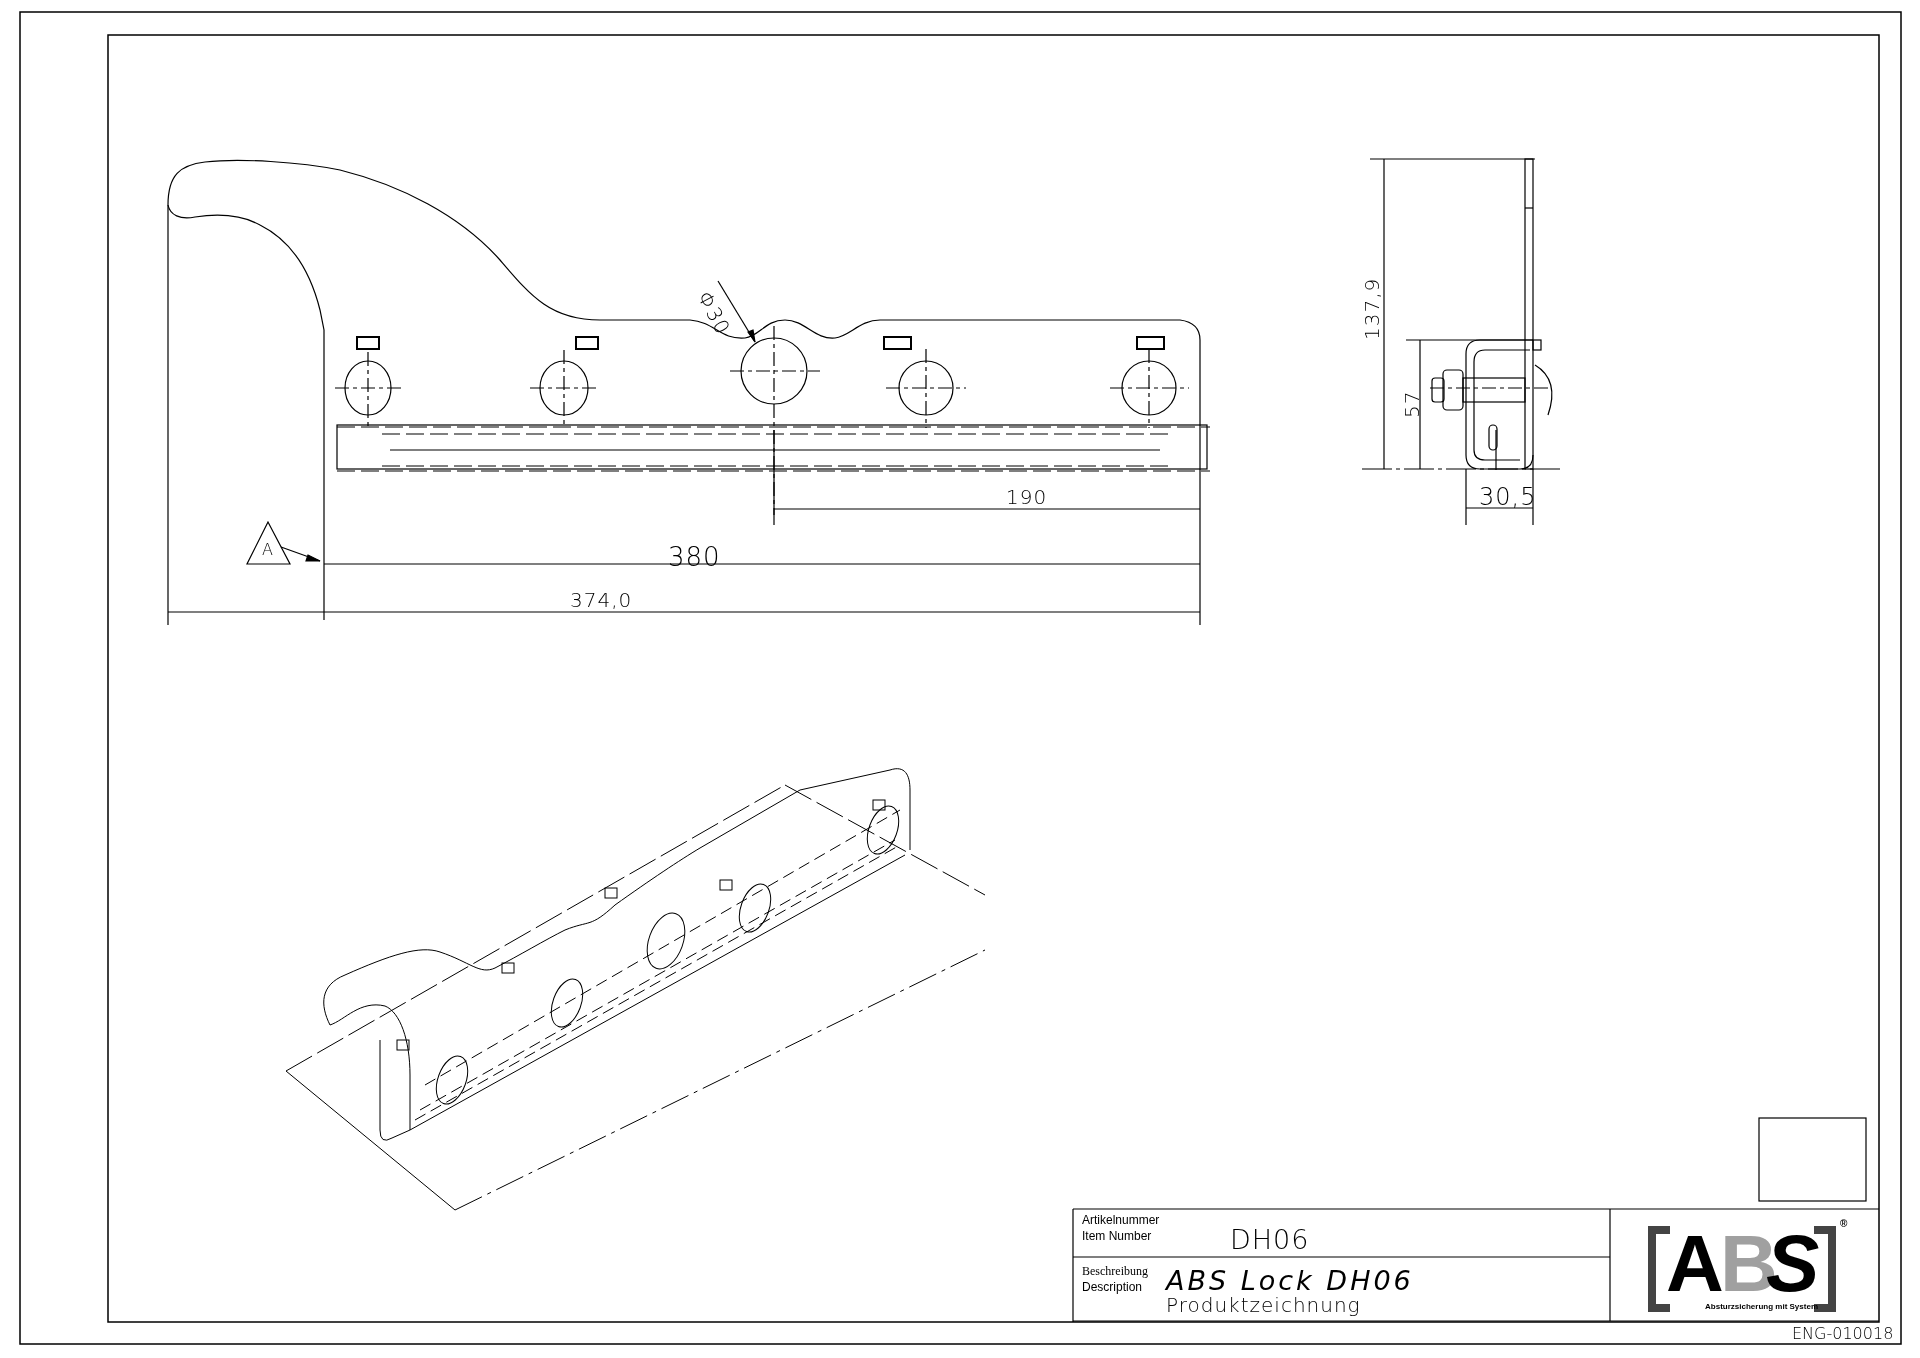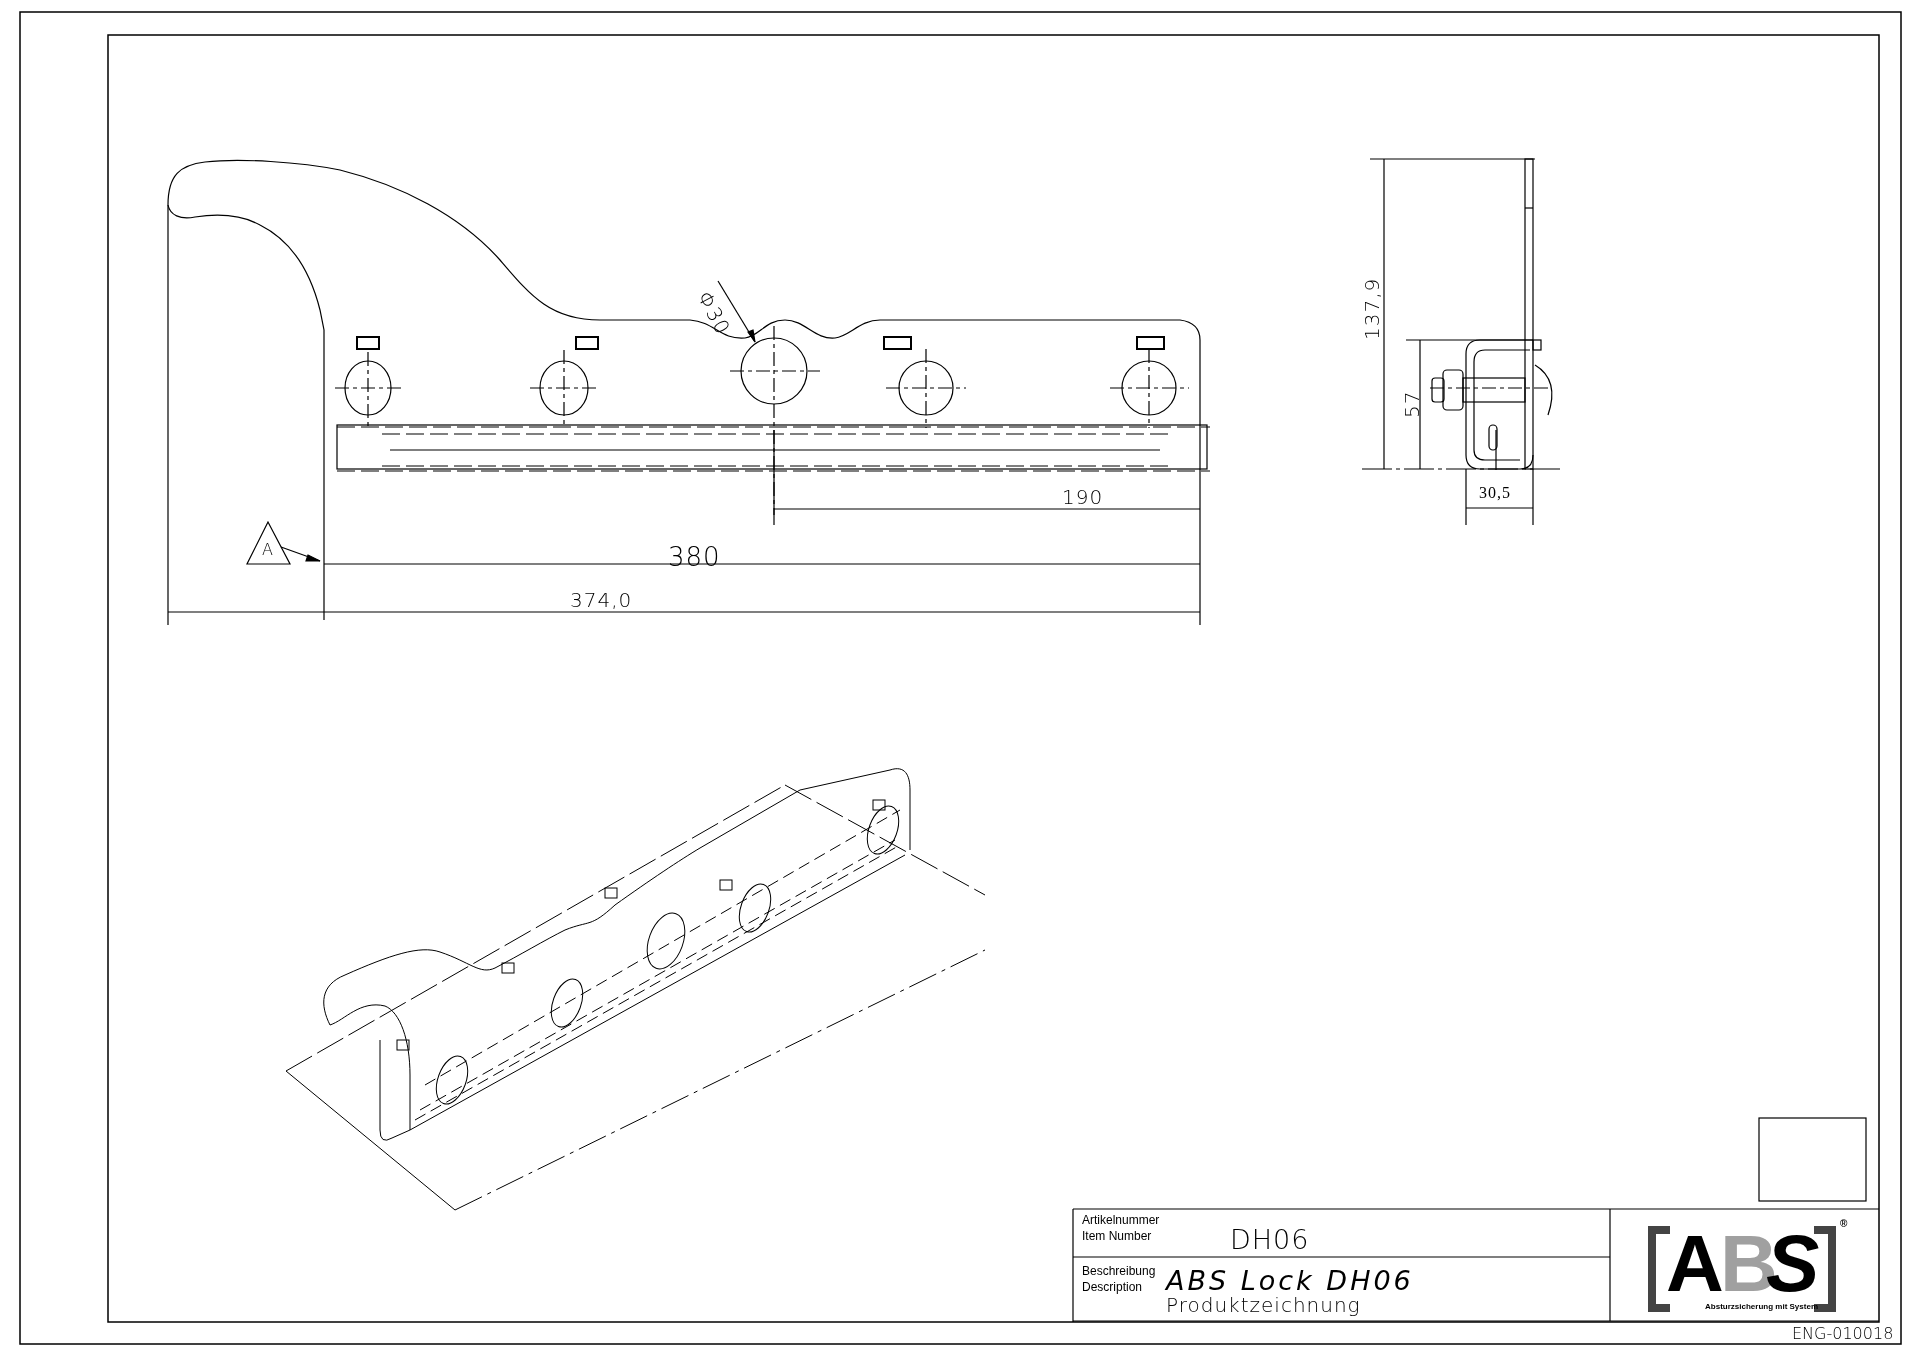--- a/index.html
+++ b/index.html
@@ -126,34 +126,34 @@
     <line x1="1073" y1="1209" x2="1879" y2="1209"></line>
     <line x1="1073" y1="1209" x2="1073" y2="1322"></line>
     <line x1="1073" y1="1257" x2="1610" y2="1257"></line>
     <line x1="1610" y1="1209" x2="1610" y2="1321"></line>
     <line x1="1073" y1="1321" x2="1879" y2="1321"></line>
     <rect x="1759" y="1118" width="107" height="83"></rect>
   </g>
 </svg>
 
 <div class="lbl cad" style="left:712px;top:288px;font-size:20px;transform:rotate(62deg);transform-origin:left top;">Φ30</div>
-<div class="lbl cad" style="left:1062px;top:487px;font-size:20px;">190</div>
+<div class="lbl cad" style="left:1006px;top:487px;font-size:20px;">190</div>
 <div class="lbl cad" style="left:668px;top:544px;font-size:26px;">380</div>
 <div class="lbl cad" style="left:570px;top:590px;font-size:20px;">374,0</div>
 <div class="lbl cad" style="left:262px;top:542px;font-size:16px;">A</div>
 
 <div class="lbl cad" style="left:1362px;top:340px;font-size:20px;transform:rotate(-90deg);transform-origin:left top;">137,9</div>
 <div class="lbl cad" style="left:1402px;top:418px;font-size:20px;transform:rotate(-90deg);transform-origin:left top;">57</div>
-<div class="lbl cad" style="left:1479px;top:485px;font-size:16px;font-family:Liberation Serif, serif;">30,5</div>
+<div class="lbl cad" style="left:1479px;top:485px;font-size:24px;">30,5</div>
 
 <div class="lbl small" style="left:1082px;top:1214px;">Artikelnummer</div>
 <div class="lbl small" style="left:1082px;top:1230px;">Item Number</div>
 <div class="lbl cad" style="left:1230px;top:1226px;font-size:27px;">DH06</div>
 
-<div class="lbl small" style="left:1082px;top:1265px;">Beschreibung</div>
+<div class="lbl small" style="left:1082px;top:1265px;font-family:Liberation Serif, serif;">Beschreibung</div>
 <div class="lbl small" style="left:1082px;top:1281px;">Description</div>
 <div class="lbl cad" style="left:1166px;top:1267px;font-size:27px;letter-spacing:3px;font-style:italic;">ABS Lock DH06</div>
 <div class="lbl cad" style="left:1166px;top:1295px;font-size:20px;text-align:center;">Produktzeichnung</div>
 
 <div class="lbl cad" style="left:1792px;top:1326px;font-size:16px;letter-spacing:0;">ENG-010018</div>
 
 <div class="logo" style="left:1640px;top:1218px;width:220px;height:98px;">
   <div style="position:absolute;left:8px;top:8px;width:8px;height:86px;background:#444;"></div>
   <div style="position:absolute;left:8px;top:8px;width:22px;height:8px;background:#444;"></div>
   <div style="position:absolute;left:8px;top:86px;width:22px;height:8px;background:#444;"></div>

